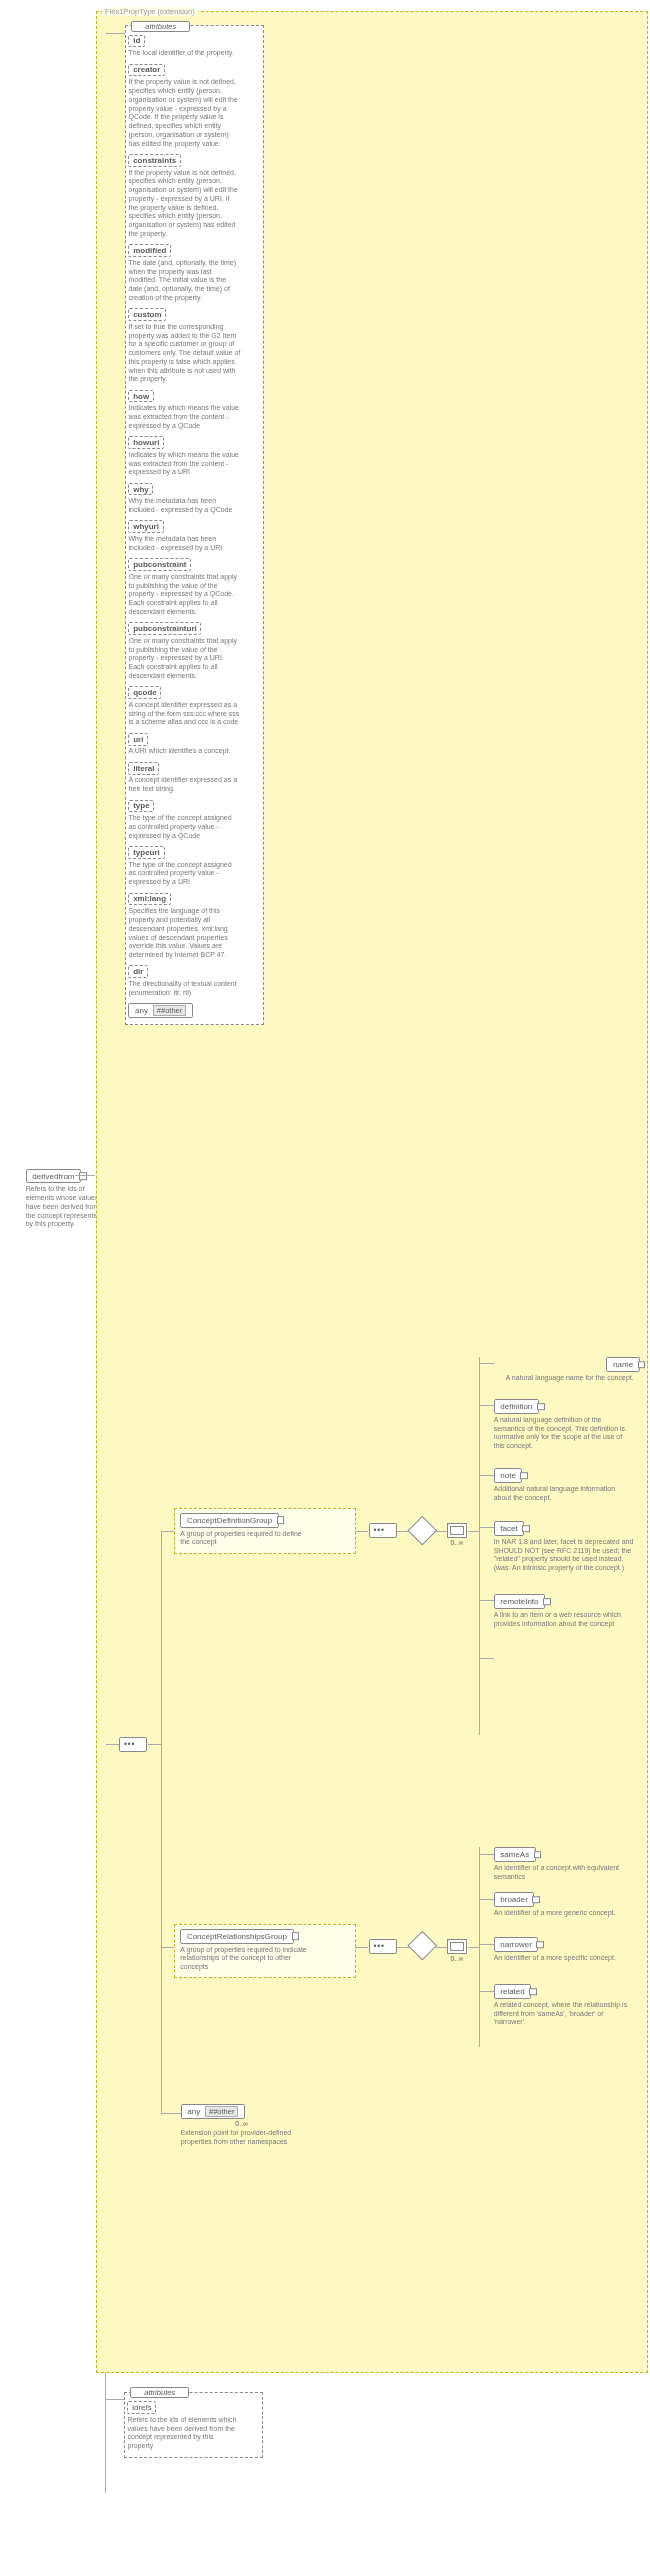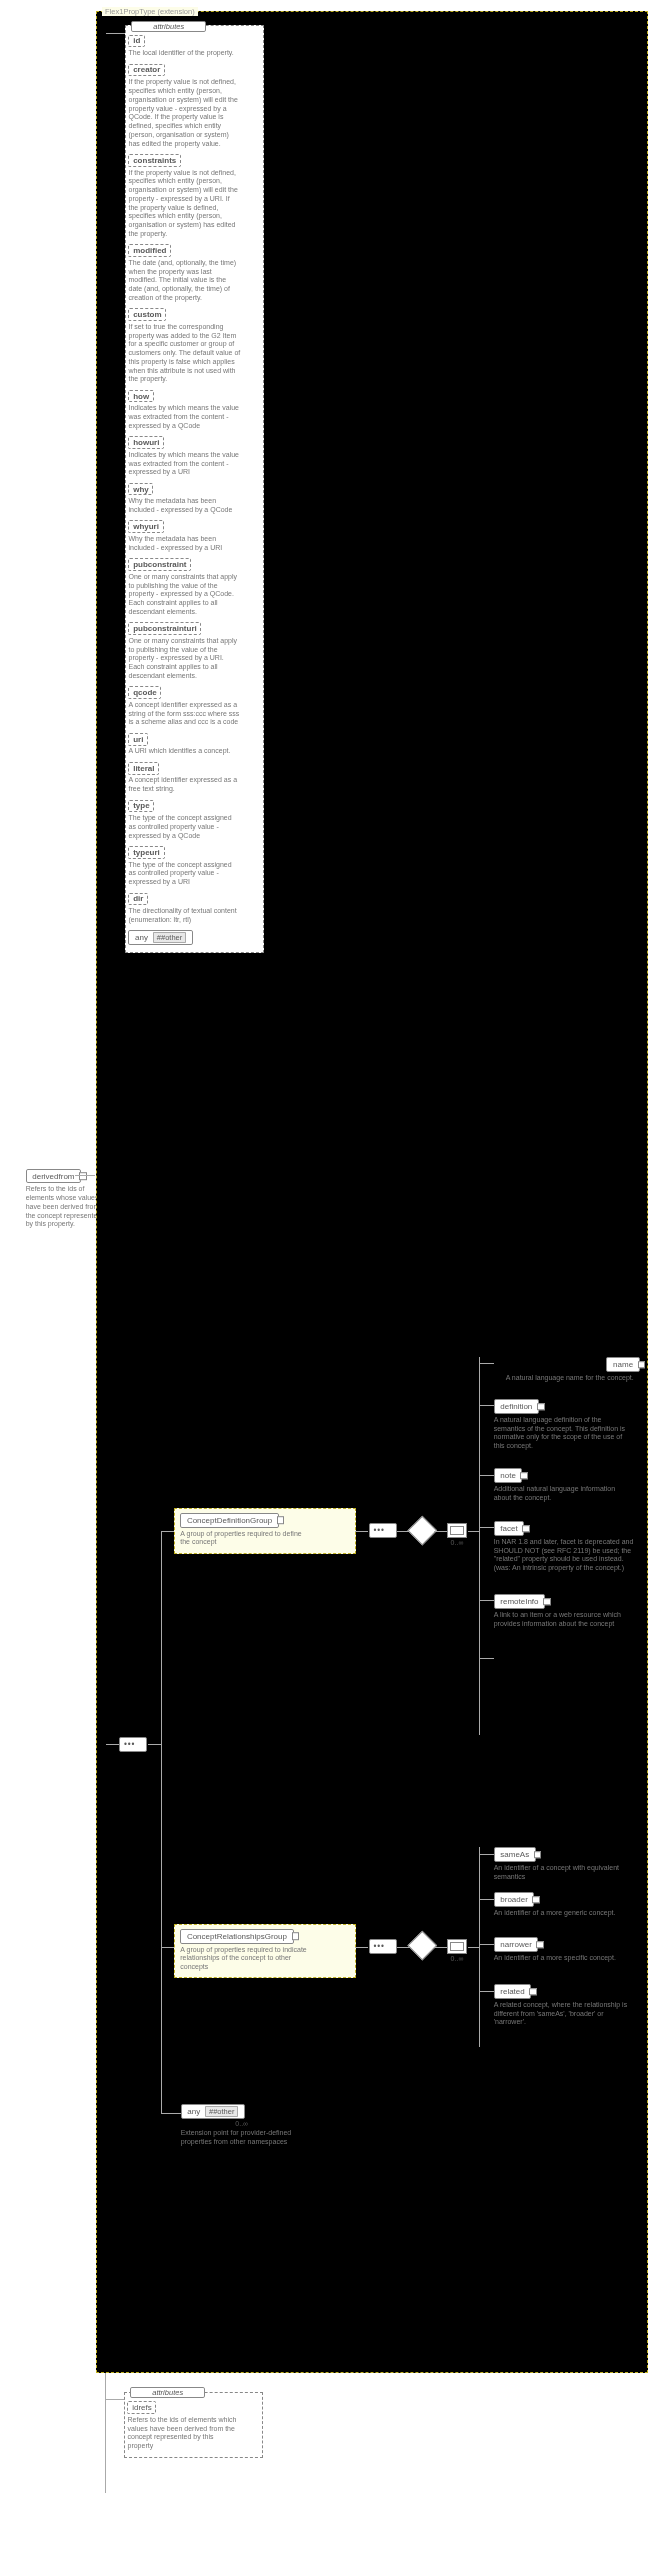--- a/index.html
+++ b/index.html
@@ -101,21 +101,21 @@
     background: #fff;
     padding: 2.8px 2.8px 2.8px 2.8px;
     position: relative;
   }
   .attr-frame .attr-title-box {
     position: absolute;
     top: -5.6px;
     left: 5.6px;
     background: #fff;
     border: 0.9px solid #888;
-    padding: 0 21px;
+    padding: 0 13px;
     font-size: 7.5px;
     font-style: italic;
     border-radius: 1.9px;
   }
   .attr-item {
     margin: 5.6px 0 3.7px 0;
   }
   .attr-name {
     display: inline-block;
     border: 0.9px dashed #888;
@@ -133,21 +133,21 @@
     max-width: 112px;
   }
   .doc {
     font-size: 7px;
     color: #777;
     line-height: 1.25;
     margin-top: 1.9px;
   }
   .yellow-frame {
     border: 0.9px dashed #c0b020;
-    background: #000000;
+    background: #fef9c3;
     padding: 7.5px 5.6px 5.6px 24px;
     position: relative;
   }
   .yellow-label {
     position: absolute;
     top: -5.6px;
     left: 5.6px;
     font-size: 7.5px;
     color: #999;
     background: #fdfde8;
@@ -219,20 +219,21 @@
           <div class="attr-item"><span class="attr-name bold">howuri</span><div class="attr-doc">Indicates by which means the value was extracted from the content - expressed by a URI</div></div>
           <div class="attr-item"><span class="attr-name bold">why</span><div class="attr-doc">Why the metadata has been included - expressed by a QCode</div></div>
           <div class="attr-item"><span class="attr-name bold">whyuri</span><div class="attr-doc">Why the metadata has been included - expressed by a URI</div></div>
           <div class="attr-item"><span class="attr-name bold">pubconstraint</span><div class="attr-doc">One or many constraints that apply to publishing the value of the property - expressed by a QCode. Each constraint applies to all descendant elements.</div></div>
           <div class="attr-item"><span class="attr-name bold">pubconstrainturi</span><div class="attr-doc">One or many constraints that apply to publishing the value of the property - expressed by a URI. Each constraint applies to all descendant elements.</div></div>
           <div class="attr-item"><span class="attr-name bold">qcode</span><div class="attr-doc">A concept identifier expressed as a string of the form sss:ccc where sss is a scheme alias and ccc is a code</div></div>
           <div class="attr-item"><span class="attr-name bold">uri</span><div class="attr-doc">A URI which identifies a concept.</div></div>
           <div class="attr-item"><span class="attr-name bold">literal</span><div class="attr-doc">A concept identifier expressed as a free text string.</div></div>
           <div class="attr-item"><span class="attr-name bold">type</span><div class="attr-doc">The type of the concept assigned as controlled property value - expressed by a QCode</div></div>
           <div class="attr-item"><span class="attr-name bold">typeuri</span><div class="attr-doc">The type of the concept assigned as controlled property value - expressed by a URI</div></div>
+          <div class="attr-item"><span class="attr-name bold">xml:lang</span><div class="attr-doc">Specifies the language of this property and potentially all descendant properties. xml:lang values of descendant properties override this value. Values are determined by Internet BCP 47.</div></div>
           <div class="attr-item"><span class="attr-name bold">dir</span><div class="attr-doc">The directionality of textual content (enumeration: ltr, rtl)</div></div>
         </div>
       <div class="attr-item">
         <span class="any-box">any <span class="ns">##other</span></span>
       </div>
     </div>
 
     <div class="hconn" style="left:9.4px; top:20.6px; width:19px;"></div>
 
     <div class="hconn" style="left:9.4px; top:1732px; width:13px;"></div>

